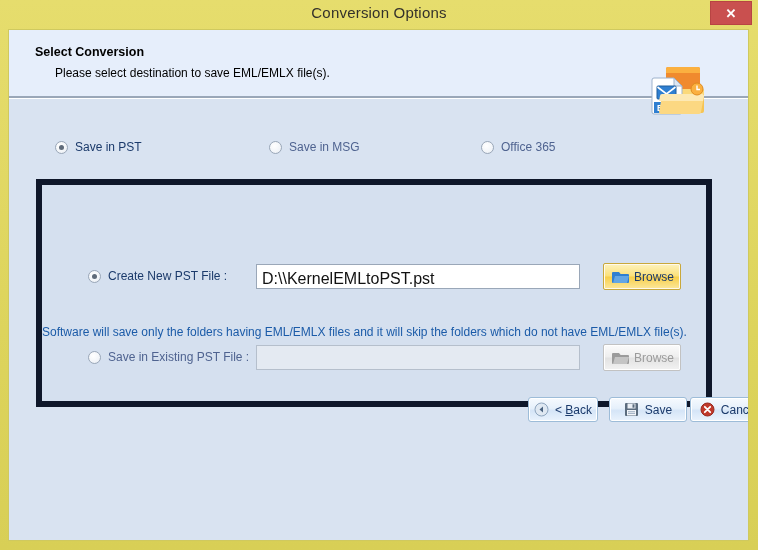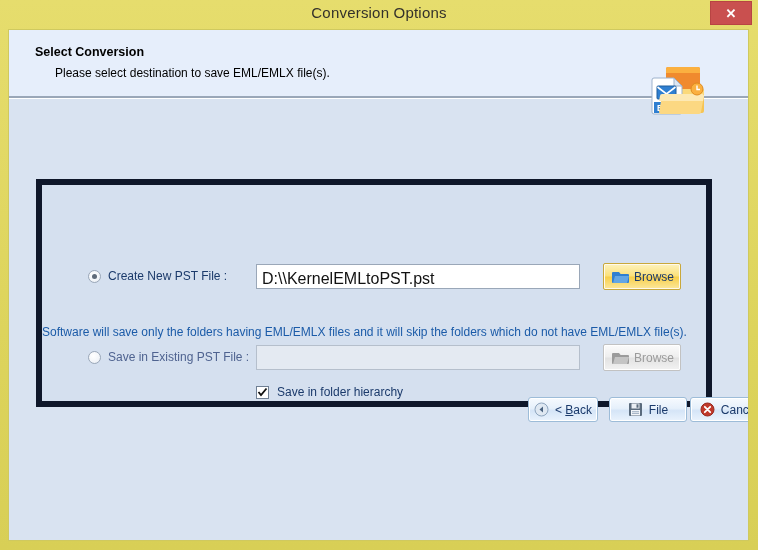--- a/index.html
+++ b/index.html
@@ -184,20 +184,34 @@
         <text x="16" y="46.5" text-anchor="middle" font-family="Liberation Sans, sans-serif" font-size="8.5" fill="#ffffff" font-weight="bold">EML</text>
 
         <path d="M14 30 h38 a2 2 0 0 1 2 2 l-3 16 a2 2 0 0 1 -2 2 h-38 a2 2 0 0 1 -2 -2 l3 -16 a2 2 0 0 1 2 -2z" fill="#fcd882"></path>
         <path d="M14 30 h38 a2 2 0 0 1 2 2 l-1 5 h-44 l1 -5 a2 2 0 0 1 2 -2z" fill="#fde9b4"></path>
 
         <circle cx="47" cy="25" r="6" fill="#fbb040" stroke="#e08b1f" stroke-width="1"></circle>
         <path d="M47 21.5 v4 h3" fill="none" stroke="#ffffff" stroke-width="1.4"></path>
       </svg>
     </div>
 
+    <div class="radio-row">
+      <div class="radio" style="left:46px;">
+        <span class="rdot on"></span>
+        <span class="rlabel">Save in PST</span>
+      </div>
+      <div class="radio" style="left:260px;">
+        <span class="rdot"></span>
+        <span class="rlabel dim">Save in MSG</span>
+      </div>
+      <div class="radio" style="left:472px;">
+        <span class="rdot"></span>
+        <span class="rlabel dim">Office 365</span>
+      </div>
+    </div>
 
     <div id="groupbox">
 
       <div class="field-row" style="top:78px;">
         <div class="field-radio">
           <span class="rdot on"></span>
           <span class="field-label">Create New PST File :</span>
         </div>
         <input class="txt" type="text" value="D:\\KernelEMLtoPST.pst" style="">
         <div class="browse">
@@ -221,28 +235,20 @@
           <span class="folder-ico">
             <svg width="18" height="14" viewBox="0 0 18 14">
               <path d="M1 2 h6 l1.6 2 h7.4 a1 1 0 0 1 1 1 v7 a1 1 0 0 1 -1 1 h-15 a1 1 0 0 1 -1 -1 v-9 a1 1 0 0 1 1 -1z" fill="#9b9b9b"></path>
               <path d="M3 6 h14 l-2 7 h-14z" fill="#c4c4c4"></path>
             </svg>
           </span>
           <span class="blabel">Browse</span>
         </div>
       </div>
 
-      <div id="chk-row">
-        <span id="chkbox">
-          <svg width="11" height="11" viewBox="0 0 11 11" style="position:absolute;left:0;top:0;">
-            <path d="M1.5 5 L4 8 L9.5 1.5" fill="none" stroke="#111111" stroke-width="1.8"></path>
-          </svg>
-        </span>
-        <span id="chk-label">Save in folder hierarchy</span>
-      </div>
     </div>
 
     <div id="note">Software will save only the folders having EML/EMLX files and it will skip the folders which do not have EML/EMLX file(s).</div>
 
     <div id="footer">
 
       <div class="btn" id="btn-back">
         <span style="flex:0 0 auto;display:flex;">
           <svg width="15" height="15" viewBox="0 0 15 15">
             <circle cx="7.5" cy="7.5" r="6.5" fill="#dfe8f2" stroke="#8fa6bf" stroke-width="1"></circle>
@@ -256,21 +262,21 @@
         <span style="flex:0 0 auto;display:flex;">
           <svg width="15" height="15" viewBox="0 0 15 15">
             <rect x="1" y="1" width="13" height="13" rx="1" fill="#5a6b7d"></rect>
             <rect x="3.5" y="1.5" width="8" height="5" fill="#e9eef4"></rect>
             <rect x="8.5" y="2.3" width="2" height="3.4" fill="#5a6b7d"></rect>
             <rect x="3" y="8" width="9" height="5.5" fill="#f2f5f9"></rect>
             <rect x="4" y="9.2" width="7" height="1" fill="#9fb0c2"></rect>
             <rect x="4" y="10.9" width="7" height="1" fill="#9fb0c2"></rect>
           </svg>
         </span>
-        <span class="blbl">File</span>
+        <span class="blbl">Save</span>
       </div>
 
       <div class="btn" id="btn-cancel">
         <span style="flex:0 0 auto;display:flex;">
           <svg width="15" height="15" viewBox="0 0 15 15">
             <circle cx="7.5" cy="7.5" r="6.5" fill="#c0392b" stroke="#98271c" stroke-width="1"></circle>
             <path d="M4.8 4.8 L10.2 10.2 M10.2 4.8 L4.8 10.2" stroke="#ffffff" stroke-width="1.8" stroke-linecap="round"></path>
           </svg>
         </span>
         <span class="blbl">Cancel</span>

